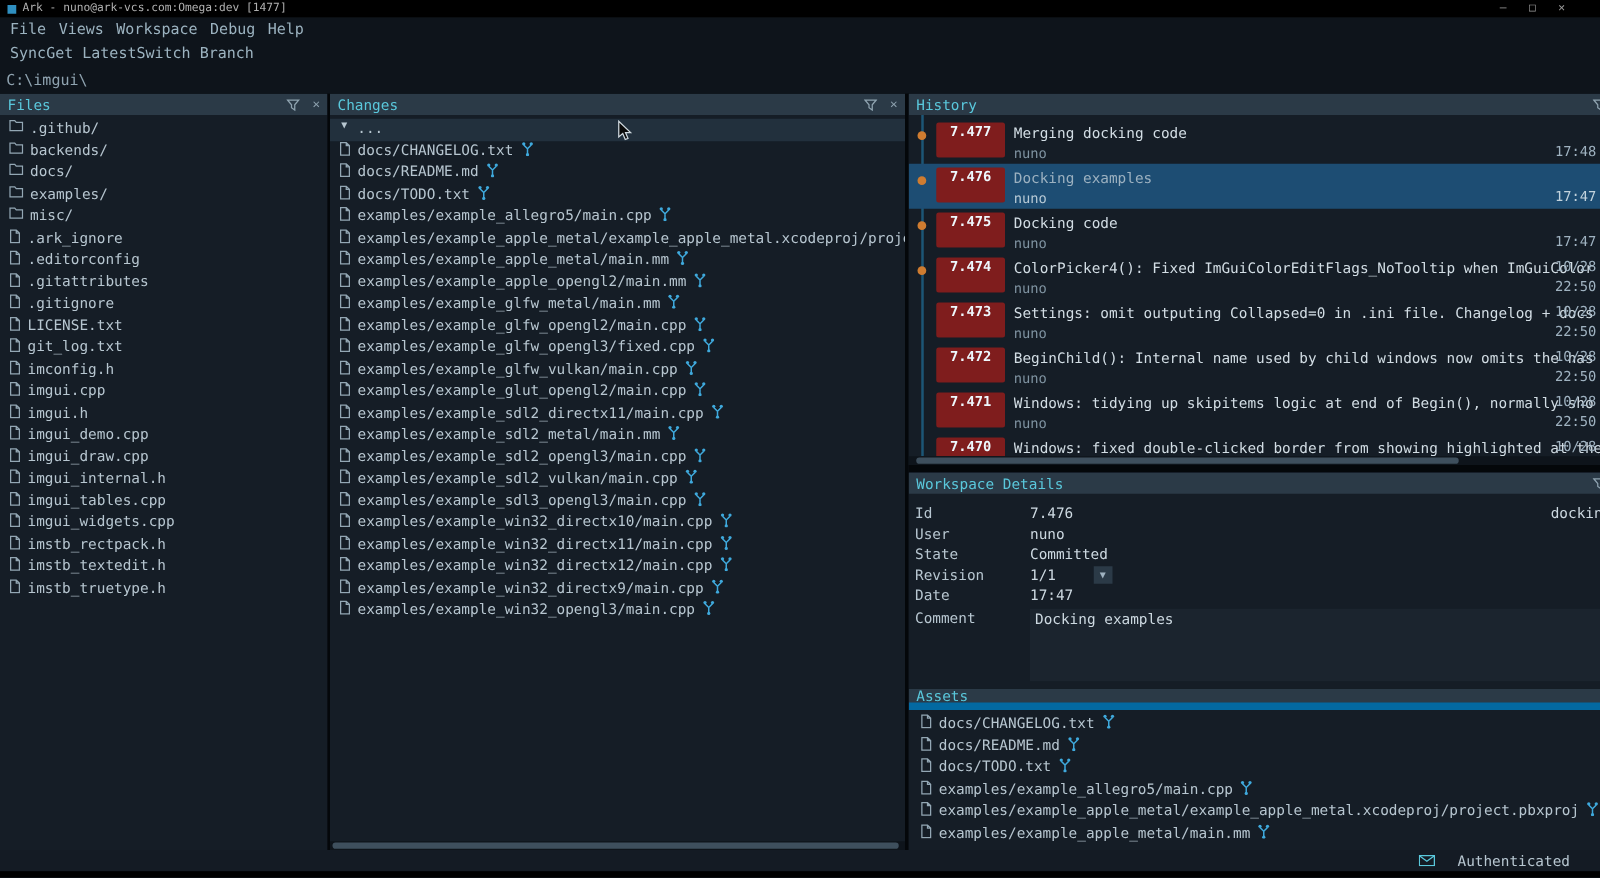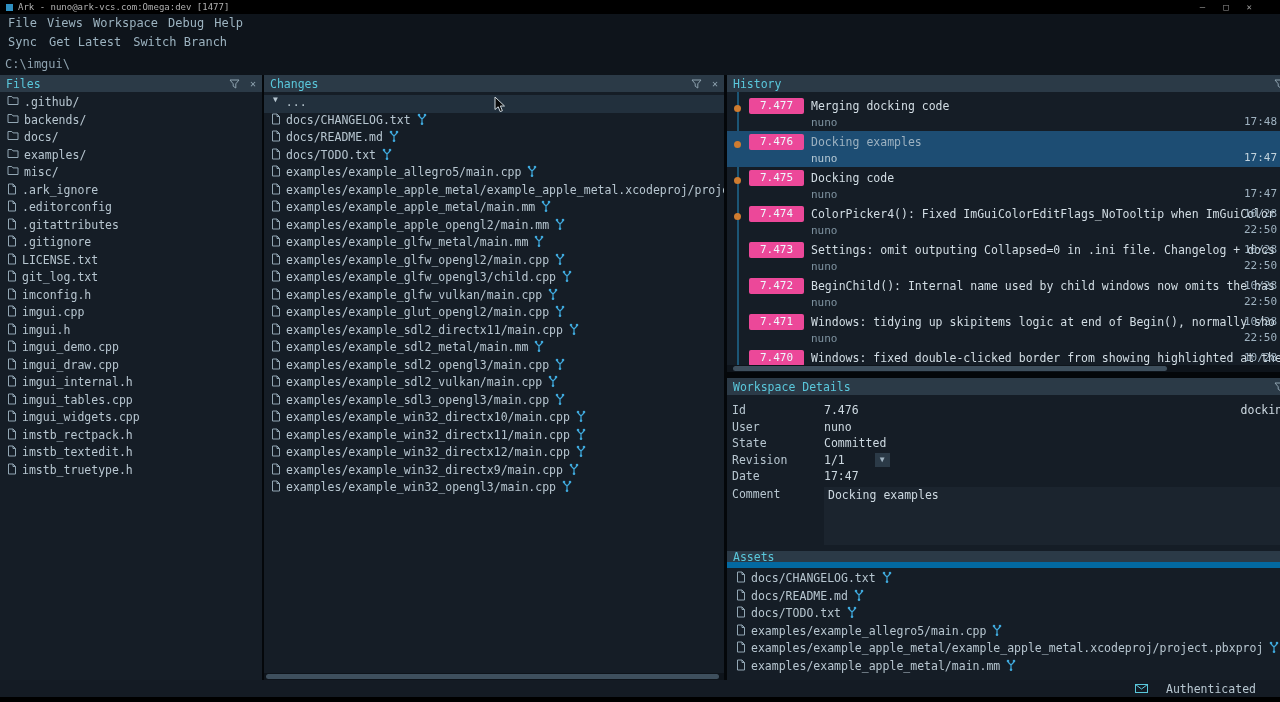--- a/index.html
+++ b/index.html
@@ -4,21 +4,21 @@
 <style>
   *{box-sizing:border-box;margin:0;padding:0}
   html,body{width:1280px;height:702px}
   body{background:#0c1117;font-family:"DejaVu Sans Mono",monospace;font-size:12px;color:#b7c6d0;overflow:hidden;position:relative}
 
   .titlebar{height:14px;background:#000;display:flex;align-items:center;padding:0 6px;font-size:9px;color:#b0b0b0}
   .app-ico{width:7px;height:7px;background:#2f8fc0;margin-right:5px;flex:none}
   .win-controls{margin-left:auto;display:flex;gap:18px;color:#9a9a9a;font-size:9px;padding-right:22px}
 
   .menubar{height:18px;background:#0e141b;display:flex;align-items:center;padding-left:8px;gap:10px;color:#9cb3c0}
-  .toolbar{height:20px;background:#0e141b;display:flex;align-items:center;padding-left:8px;gap:12px;color:#9cb3c0}
+  .toolbar{height:20px;background:#0e141b;display:flex;align-items:center;padding-left:8px;color:#9cb3c0}
   .pathbar{height:23px;background:#0e141b;display:flex;align-items:center;padding-left:5px;color:#8fa3b0}
 
   .main{position:absolute;top:75px;left:0;width:1280px;height:605px;display:flex}
   .vdivider{width:2px;background:#04070a;flex:none}
   .vdivider.wide{width:3px}
   .panel{background:#151d26;display:flex;flex-direction:column;overflow:hidden}
   .files-panel{width:262px;flex:none}
   .changes-panel{width:460px;flex:none}
   .right-col{width:580px;flex:none;display:flex;flex-direction:column;background:#151d26}
 
@@ -42,21 +42,21 @@
   .history-panel .thumb{left:6px;right:140px}
 
   .history-panel{height:297px;flex:none}
   .hist-body{flex:1;overflow:hidden;position:relative;padding-top:3px}
   .timeline{position:absolute;left:10px;top:0;bottom:0;width:2px;background:#1c5676}
   .hist-rows{position:relative}
   .hist-row{height:36px;position:relative;padding:3px 14px 0 84px;overflow:hidden}
   .hist-row.selected{background:#1d4d73}
   .marker{display:none;position:absolute;left:7px;top:10px;width:7px;height:7px;border-radius:50%;background:#cf7c30}
   .marker.dot-on{display:block}
-  .cs-badge{position:absolute;left:22px;top:3px;width:55px;height:16px;background:#ec4899;color:#eef8fd;font-size:11px;font-weight:normal;text-align:center;line-height:16px;border-radius:2px}
+  .cs-badge{position:absolute;left:22px;top:3px;width:55px;height:28px;background:#7f1d1d;color:#eef8fd;font-size:11px;font-weight:bold;text-align:center;line-height:16px;border-radius:2px}
   .hist-comment{height:17px;line-height:17px;overflow:hidden;white-space:nowrap;color:#d2dde4;font-size:11.5px}
   .hist-author{height:16px;line-height:15px;color:#7f93a1;font-size:11px}
   .hist-times{position:absolute;right:27px;top:3px;text-align:left;font-size:11px;color:#9fb2c0}
   .hist-times div{height:16px;line-height:16px;min-width:36px}
   .hist-row.selected .hist-comment{color:#9cb1c0}
   .hist-row.selected .hist-author{color:#b6c9d5}
   .hist-row.selected .hist-times{color:#c2d3dd}
 
   .hdivider{height:6px;background:#04070a;flex:none}
 
@@ -513,21 +513,21 @@
               </svg>
             </span>
           </div>
 
           <div class="row file">
             <span class="ico ico-file">
               <svg width="10" height="12" viewBox="0 0 10 12">
                 <path d="M1.5 1h4.5l2.5 2.5V11h-7z M6 1v2.5h2.5" fill="none" stroke="#93a7b4" stroke-width="1"></path>
               </svg>
             </span>
-            <span class="row-label">examples/example_glfw_opengl3/child.cpp</span>
+            <span class="row-label">examples/example_glfw_opengl3/fixed.cpp</span>
             <span class="glyph">
               <svg width="10" height="12" viewBox="0 0 10 12">
                 <path d="M5 10.5V6M5 6L2 3M5 6l3-3" fill="none" stroke="#3fa9dc" stroke-width="1.2"></path>
                 <circle cx="2" cy="2" r="1.3" fill="#3fa9dc"></circle>
                 <circle cx="8" cy="2" r="1.3" fill="#3fa9dc"></circle>
                 <circle cx="5" cy="10.7" r="1.3" fill="#3fa9dc"></circle>
               </svg>
             </span>
           </div>
 

